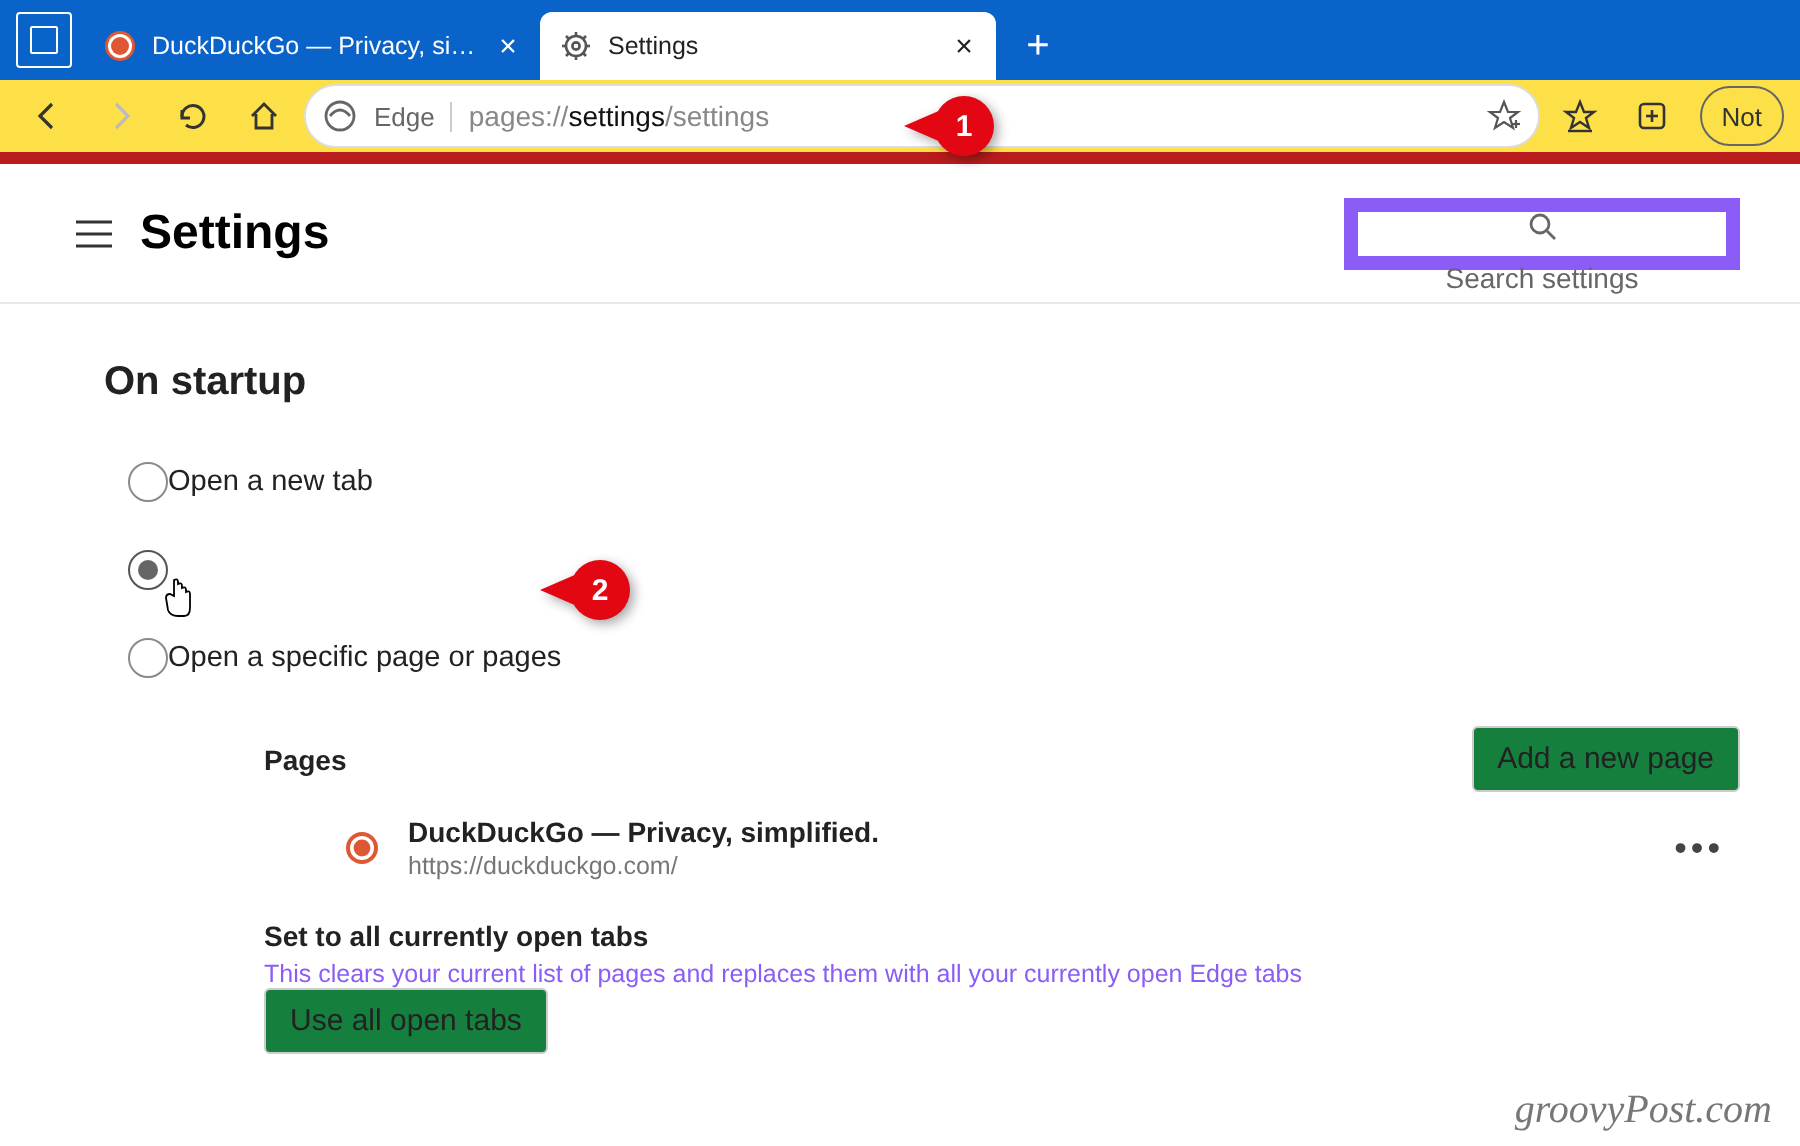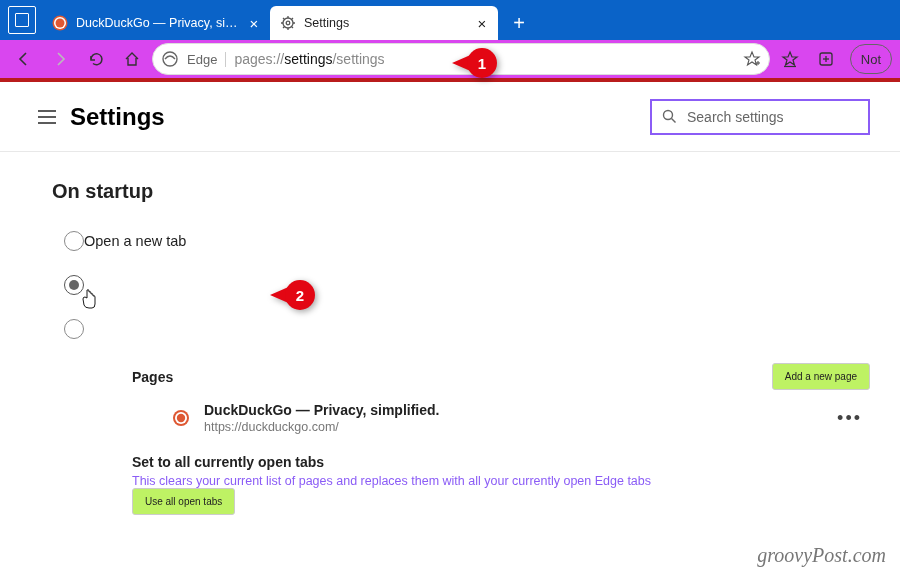--- a/index.html
+++ b/index.html
@@ -11,50 +11,50 @@
   .win-icon-inner { width: 14px; height: 14px; border: 1.5px solid #fff; border-radius: 1px; }
   .tab { height: 34px; display: flex; align-items: center; padding: 0 8px 0 10px; border-radius: 6px 6px 0 0; font-size: 12.5px; gap: 8px; }
   .tab.inactive { color: #fff; width: 228px; }
   .tab.active { background: #fff; color: #222; width: 228px; }
   .tab .favicon { width: 16px; height: 16px; flex-shrink: 0; }
   .tab .label { flex: 1; white-space: nowrap; overflow: hidden; text-overflow: ellipsis; }
   .tab .close-x { width: 16px; height: 16px; display: flex; align-items: center; justify-content: center; font-size: 15px; cursor: pointer; }
   .newtab { width: 30px; height: 30px; margin: 0 0 2px 6px; display: flex; align-items: center; justify-content: center; color: #fff; font-size: 20px; cursor: pointer; }
 
   
-  .toolbar { height: 42px; background: #d946ef; display: flex; align-items: center; padding: 0 8px; gap: 4px; border-bottom: 4px solid #b91c1c; }
+  .toolbar { height: 42px; background: #fde047; display: flex; align-items: center; padding: 0 8px; gap: 4px; border-bottom: 6px solid #b91c1c; }
   .tool-btn { width: 32px; height: 32px; display: flex; align-items: center; justify-content: center; color: #333; cursor: pointer; border-radius: 4px; }
   .tool-btn.disabled { color: #bbb; cursor: default; }
   .addr { flex: 1; height: 32px; border: 1px solid #ddd; border-radius: 16px; background: #fff; display: flex; align-items: center; padding: 0 8px; gap: 8px; font-size: 14px; }
   .addr .edge-label { color: #666; font-size: 13px; padding-right: 8px; border-right: 1px solid #ccc; }
   .addr .url { color: #888; }
   .addr .url .bold { color: #111; }
   .addr .spacer { flex: 1; }
   .not-btn { height: 30px; border: 1.5px solid #666; border-radius: 15px; padding: 0 10px; display: flex; align-items: center; font-size: 13px; color: #333; margin-left: 4px; }
 
   
   .settings-header { height: 70px; display: flex; align-items: center; padding: 0 30px; border-bottom: 1px solid #e8e8e8; }
   .hamburger { width: 34px; height: 34px; display: flex; align-items: center; justify-content: center; cursor: pointer; }
   .settings-title { font-size: 24px; font-weight: 600; margin-left: 6px; }
   .header-spacer { flex: 1; }
-  .search-settings { width: 220px; height: 36px; border: 2px solid #8b5cf6; display: flex; align-items: center; padding: 0 10px; gap: 10px; color: #666; font-size: 14px; }
+  .search-settings { width: 198px; height: 36px; border: 7px solid #8b5cf6; display: flex; align-items: center; padding: 0 10px; gap: 10px; color: #666; font-size: 14px; flex-direction: column; }
 
   
   .content { padding: 28px 30px 0 52px; position: relative; }
   .section-title { font-size: 20px; font-weight: 700; color: #222; margin-bottom: 28px; }
   .radio-row { display: flex; align-items: center; margin: 0 0 24px 12px; font-size: 14.5px; color: #222; position: relative; }
   .radio { width: 20px; height: 20px; border: 1.5px solid #8a8a8a; border-radius: 50%; background: #fff; cursor: pointer; position: relative; }
   .radio.hover { border-color: #555; }
   .radio.hover::after { content: ""; position: absolute; width: 10px; height: 10px; background: #666; border-radius: 50%; top: 3.5px; left: 3.5px; }
   .cursor-hand { position: absolute; left: 16px; top: 14px; font-size: 15px; pointer-events: none; }
 
   .sub-block { margin-left: 80px; margin-top: 8px; }
   .sub-row { display: flex; align-items: center; justify-content: space-between; margin-bottom: 12px; }
   .sub-label { font-size: 14px; font-weight: 600; color: #222; }
-  .btn-outline { border: 1px solid #ccc; background: #bef264; padding: 7px 12px; font-size: 10px; border-radius: 3px; cursor: pointer; color: #222; }
+  .btn-outline { border: 1px solid #ccc; background: #15803d; padding: 7px 12px; font-size: 15px; border-radius: 3px; cursor: pointer; color: #222; }
   .page-item { display: flex; align-items: center; gap: 14px; margin: 10px 0 20px 40px; }
   .page-favicon { width: 18px; height: 18px; }
   .page-text .ptitle { font-size: 14px; font-weight: 600; color: #222; }
   .page-text .purl { font-size: 12.5px; color: #777; margin-top: 2px; }
   .page-more { margin-left: auto; font-size: 18px; letter-spacing: 2px; color: #444; cursor: pointer; padding: 4px 8px; }
   .set-all-row { display: flex; align-items: flex-start; justify-content: space-between; margin-top: 18px; flex-direction: column; }
   .set-all-text .stitle { font-size: 14px; font-weight: 600; color: #222; margin-bottom: 4px; }
   .set-all-text .sdesc { font-size: 12.5px; color: #8b5cf6; }
 
   
@@ -205,20 +205,21 @@
     <div class="radio hover"></div>
     <span class="cursor-hand">
       <svg width="18" height="20" viewBox="0 0 18 20">
           <path d="M7 1 V9 L5 8 Q3 8 3 10 L4 16 Q5 19 9 19 L12 19 Q15 19 15 15 V8 Q15 6 13 7 V6 Q13 4 11 5 V4 Q11 2 9 3 V2 Q9 0 7 1 Z" fill="#fff" stroke="#000" stroke-width="0.9"></path>
         </svg>
     </span>
   </div>
 
   <div class="radio-row">
     <div class="radio"></div>
+    <span>Open a specific page or pages</span>
   </div>
 
   <div class="sub-block">
     <div class="sub-row">
       <span class="sub-label">Pages</span>
       <button class="btn-outline">Add a new page</button>
     </div>
 
     <div class="page-item">
       <span class="page-favicon">

